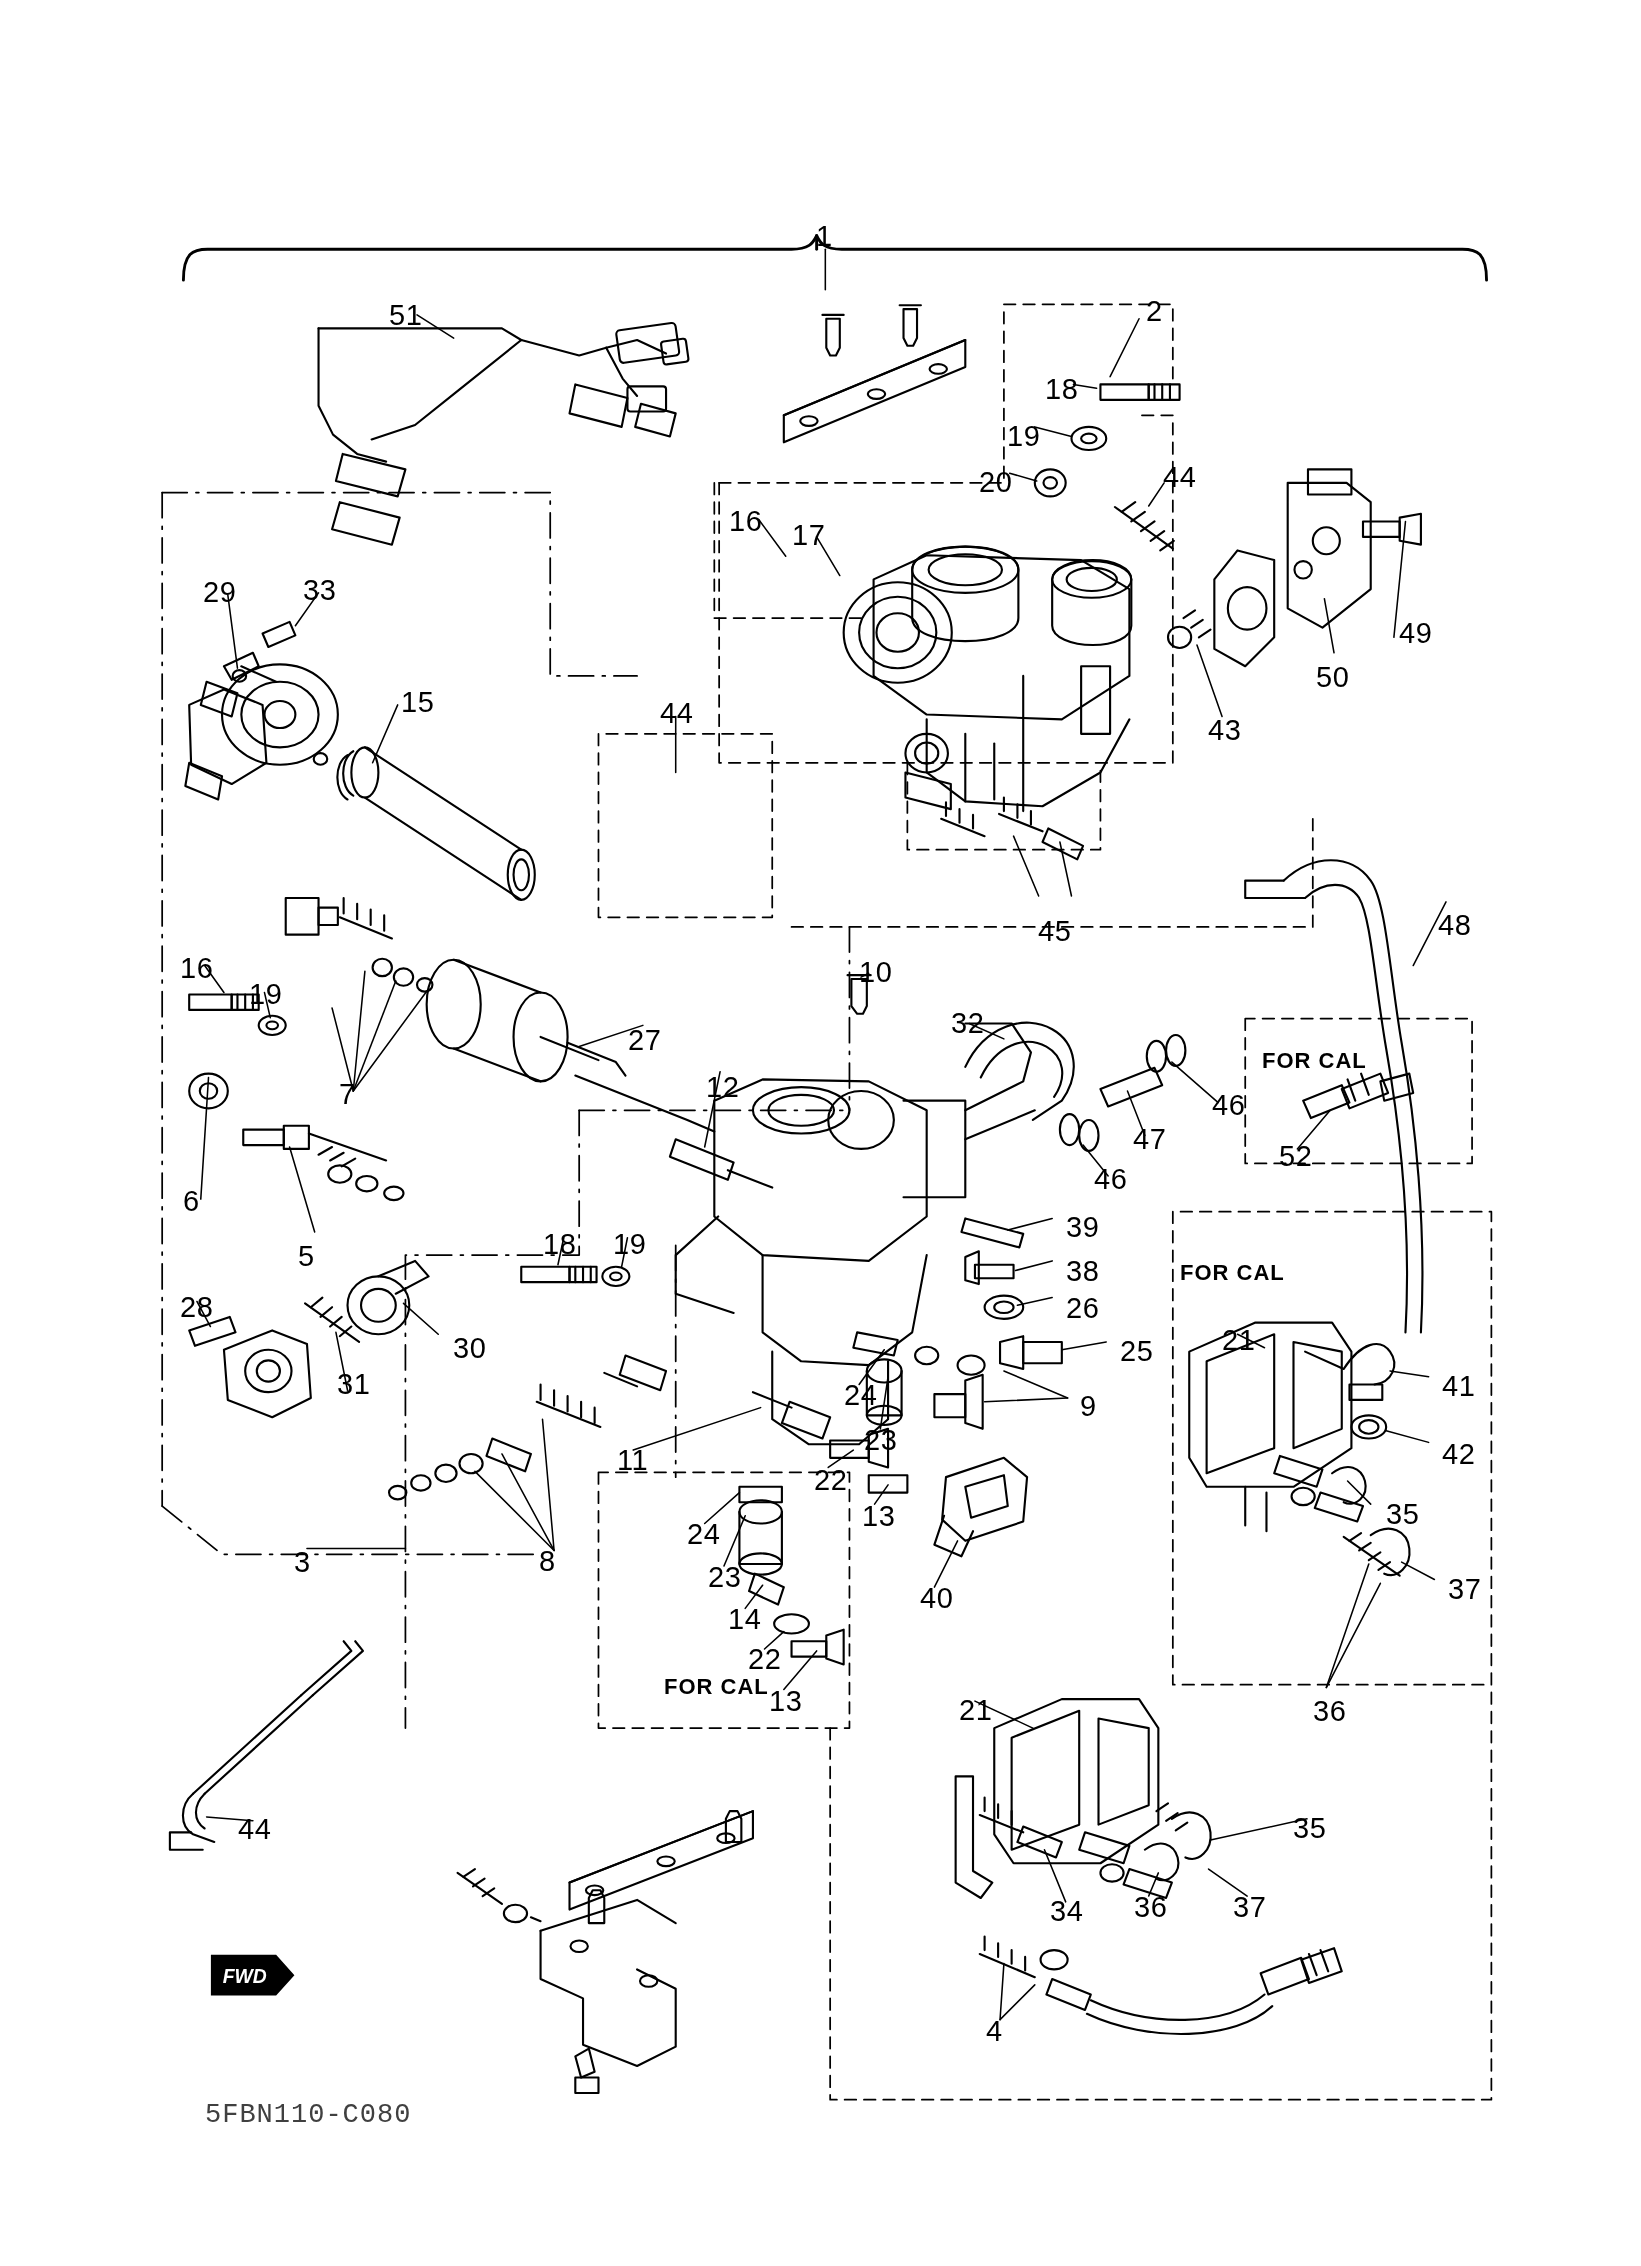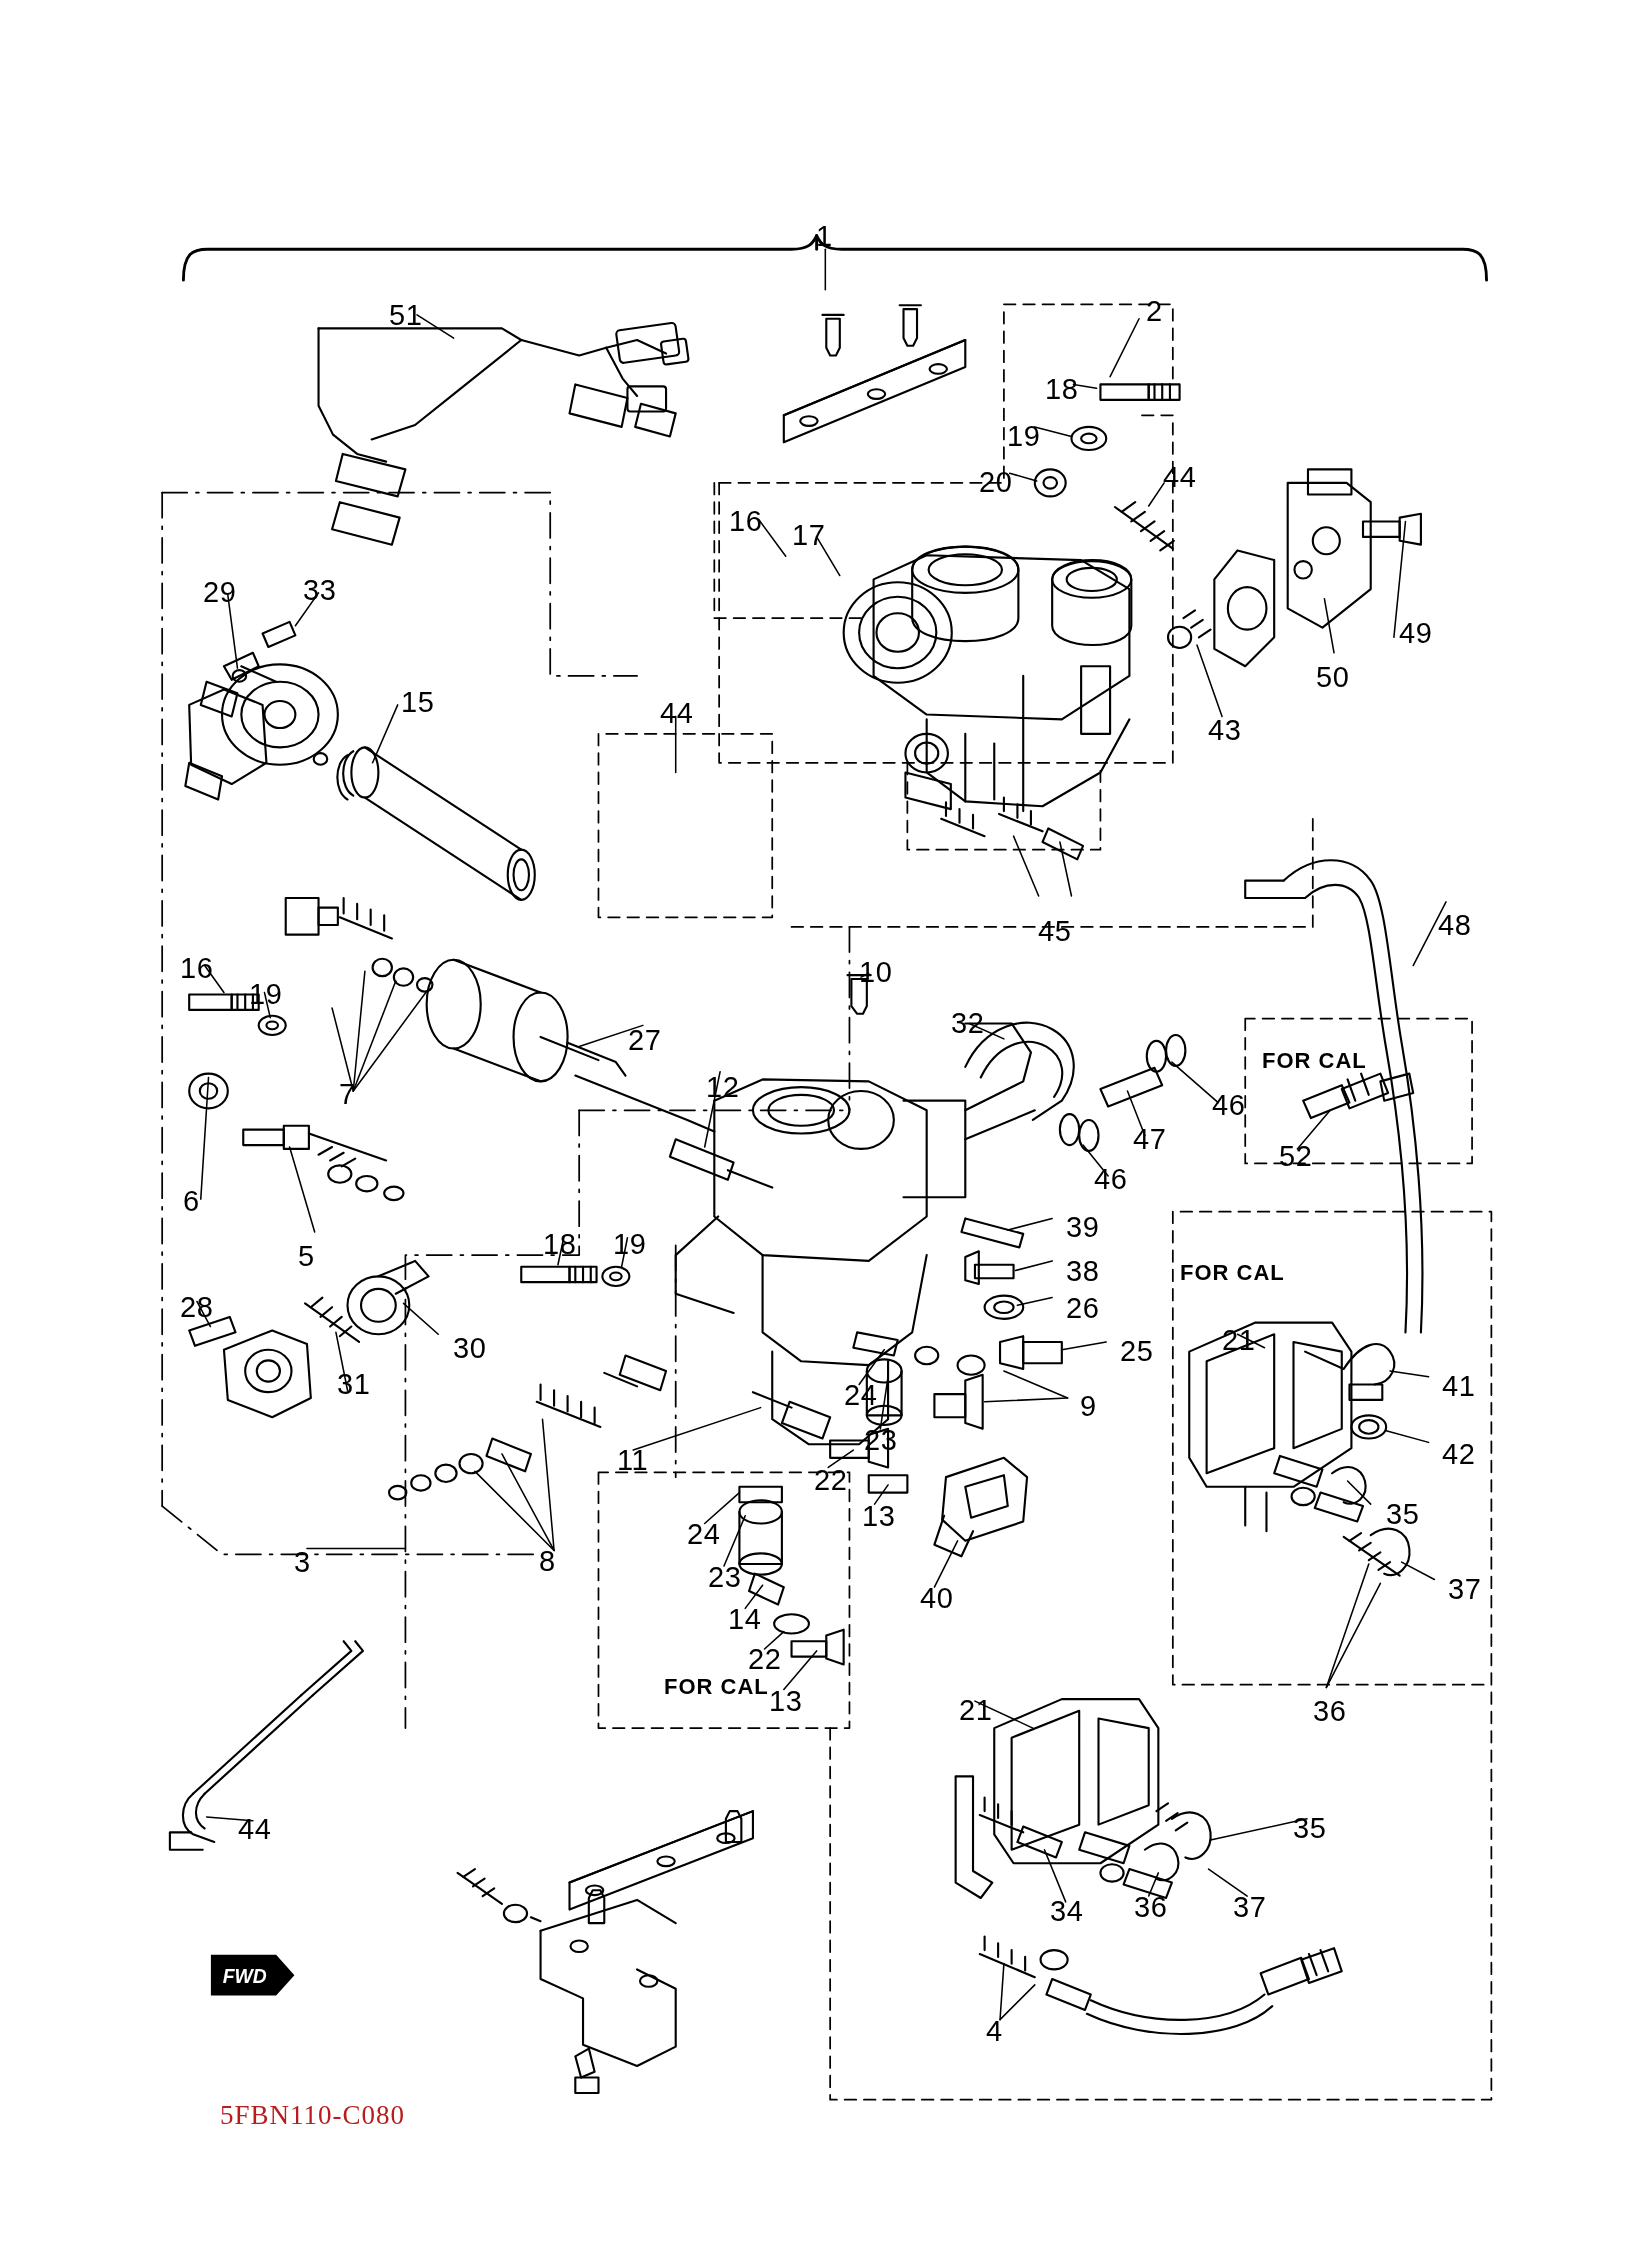--- a/index.html
+++ b/index.html
@@ -40,26 +40,25 @@
     position: absolute;
     font-family: "Liberation Sans", sans-serif;
     font-size: 22px;
     font-weight: 700;
     color: #000;
     white-space: nowrap;
     letter-spacing: 1px;
   }
   .partcode {
     position: absolute;
-    font-family: Liberation Serif, serif;
+    font-family: Liberation Mono, monospace;
     font-size: 27px;
     font-weight: 400;
     letter-spacing: 1px;
-    color: #b91c1c;
-    margin-left: 15px;
+    color: #404040;
   }
   .fwd-badge {
     position: absolute;
     left: 208px;
     top: 1950px;
     width: 89px;
     height: 50px;
   }
   .fwd-badge svg { display: block; }
 </style>

